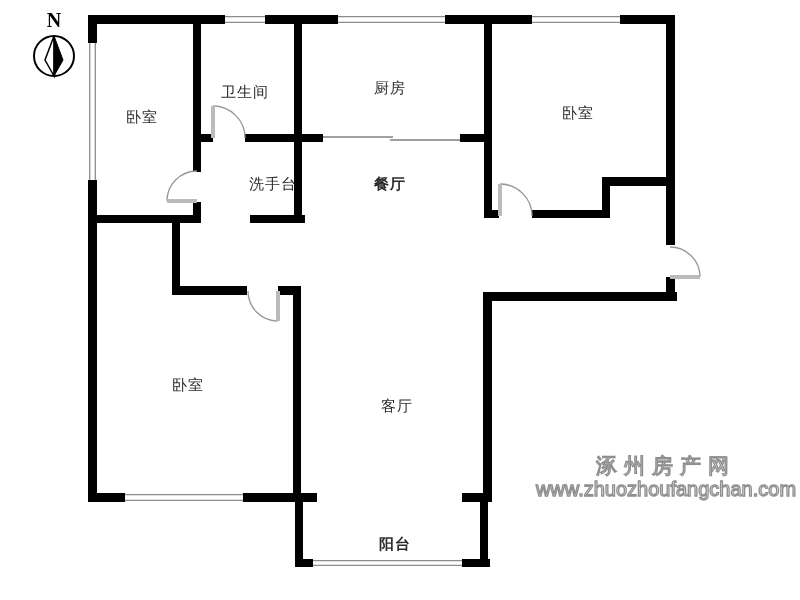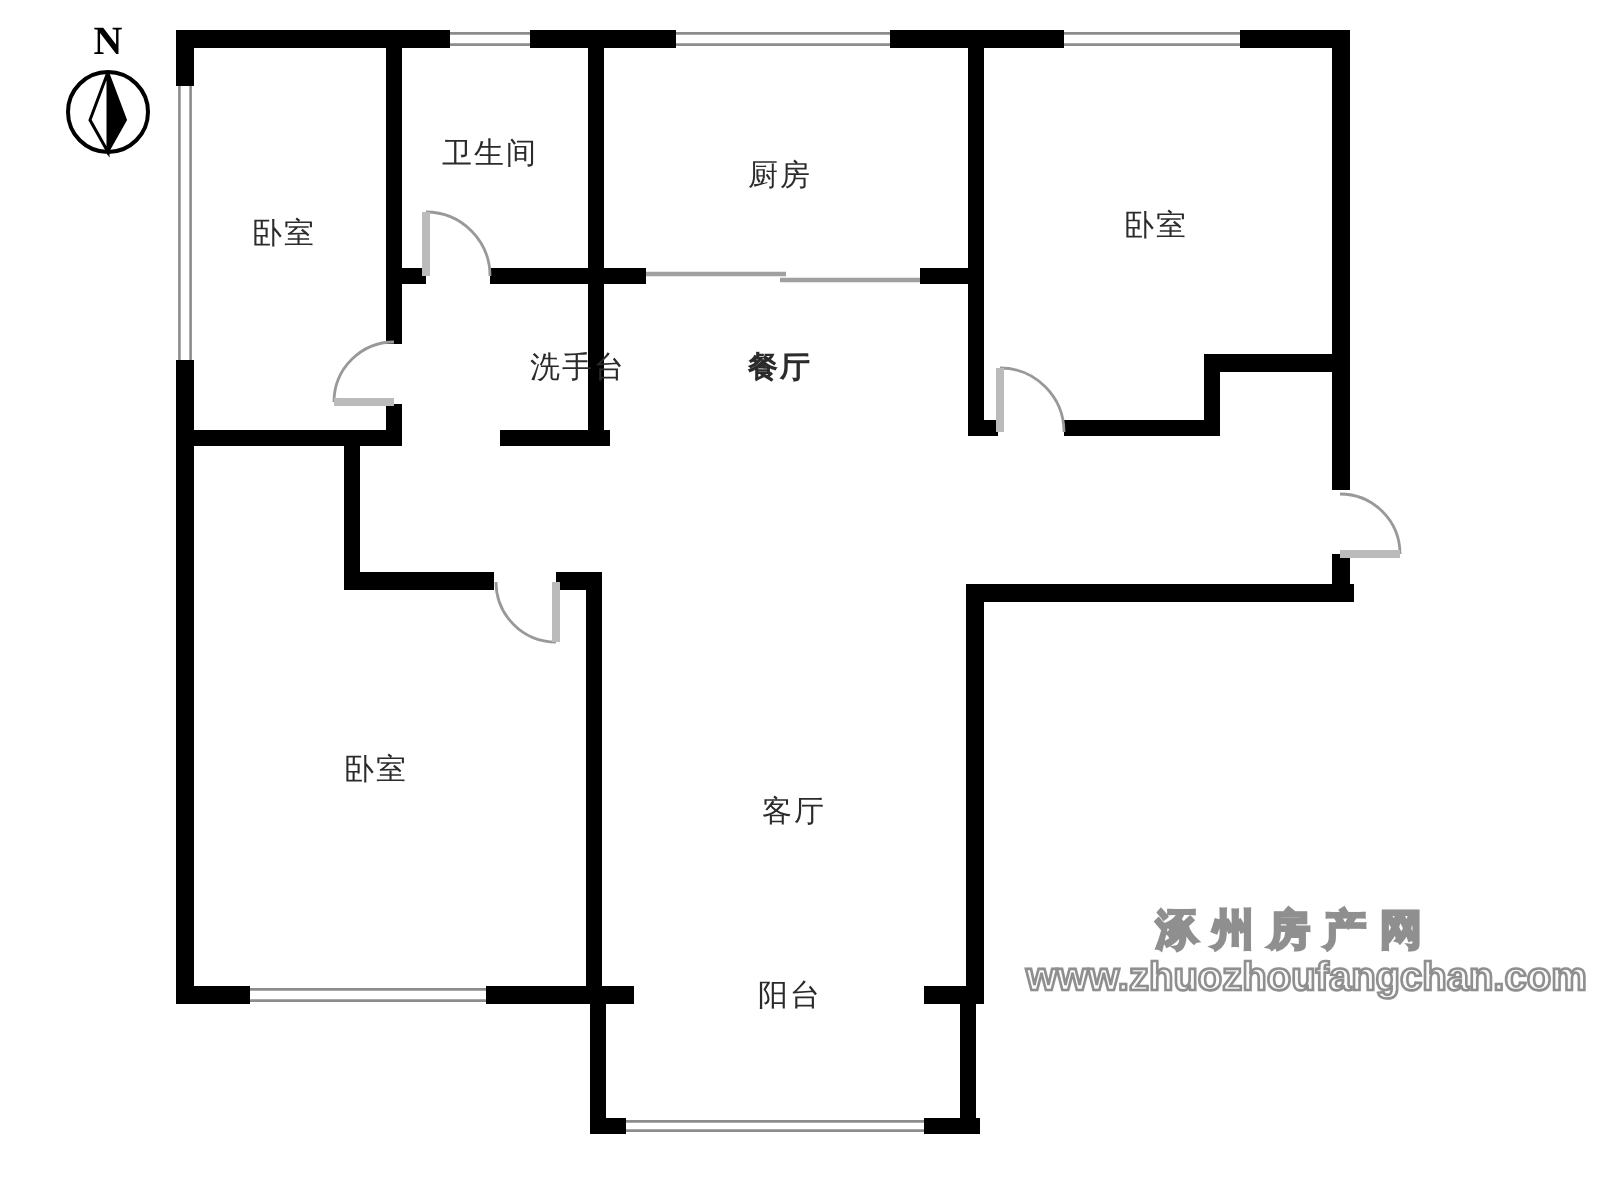--- a/index.html
+++ b/index.html
@@ -11,22 +11,22 @@
   .room-label{
     position:absolute;transform:translate(-50%,-50%);
     font-size:15px;color:#2b2b2b;white-space:nowrap;letter-spacing:1px;
   }
   .compass{position:absolute;left:27px;top:4px;}
   .compass text{
     font-family:"Liberation Serif","DejaVu Serif",serif;
     font-size:20px;font-weight:bold;fill:#000;
   }
   .watermark{
-    position:absolute;left:513px;top:454px;width:270px;text-align:center;
-    font-weight:bold;line-height:1.15;
+    position:absolute;left:531px;top:454px;width:270px;text-align:center;
+    font-weight:normal;line-height:1.15;
     -webkit-text-stroke:1.3px #8f8f8f;
     color:#fbfbfb;
     text-shadow:0 0 1px #9a9a9a;
   }
   .watermark .cn{font-size:21px;letter-spacing:7px;}
   .watermark .url{font-size:20px;letter-spacing:0px;text-align:center;}
 </style>
 </head>
 <body>
 
@@ -95,28 +95,28 @@
       <path d="M500,184 A32,32 0 0 1 532,216" fill="none" stroke="#999999" stroke-width="1.4"></path>
       <line x1="500" y1="216" x2="500" y2="184" stroke="#bbbbbb" stroke-width="4"></line>
       <path d="M670,247 A30,30 0 0 1 700,277" fill="none" stroke="#999999" stroke-width="1.4"></path>
       <line x1="670" y1="277" x2="700" y2="277" stroke="#bbbbbb" stroke-width="4"></line>
       <line x1="323" y1="137" x2="393" y2="137" stroke="#a0a0a0" stroke-width="2.2"></line>
       <line x1="390" y1="140" x2="460" y2="140" stroke="#a0a0a0" stroke-width="2.2"></line>
     </svg>
 
   <div id="labels">
       <div class="room-label" style="left: 142px; top: 117px;">卧室</div>
-      <div class="room-label" style="left: 245px; top: 77px;">卫生间</div>
+      <div class="room-label" style="left: 245px; top: 92px;">卫生间</div>
       <div class="room-label" style="left: 390px; top: 88px;">厨房</div>
       <div class="room-label" style="left: 578px; top: 113px;">卧室</div>
-      <div class="room-label" style="left: 289px; top: 184px;">洗手台</div>
+      <div class="room-label" style="left: 273px; top: 184px;">洗手台</div>
       <div class="room-label" style="left: 390px; top: 184px; font-weight: bold;">餐厅</div>
       <div class="room-label" style="left: 188px; top: 385px;">卧室</div>
       <div class="room-label" style="left: 397px; top: 406px; text-align: right;">客厅</div>
-      <div class="room-label" style="left: 395px; top: 498px;">阳台</div>
+      <div class="room-label" style="left: 395px; top: 544px; font-weight: bold;">阳台</div>
     </div>
 
   <svg class="compass" width="60" height="84">
     <text x="27" y="23" text-anchor="middle">N</text>
     <circle cx="27" cy="52" r="20" fill="#ffffff" stroke="#000000" stroke-width="2"></circle>
     <polygon points="27,32 18,56 27,72" fill="#ffffff" stroke="#000000" stroke-width="1.5"></polygon>
     <polygon points="27,32 36,56 27,72" fill="#000000" stroke="#000000" stroke-width="1"></polygon>
   </svg>
 
   <div class="watermark">

